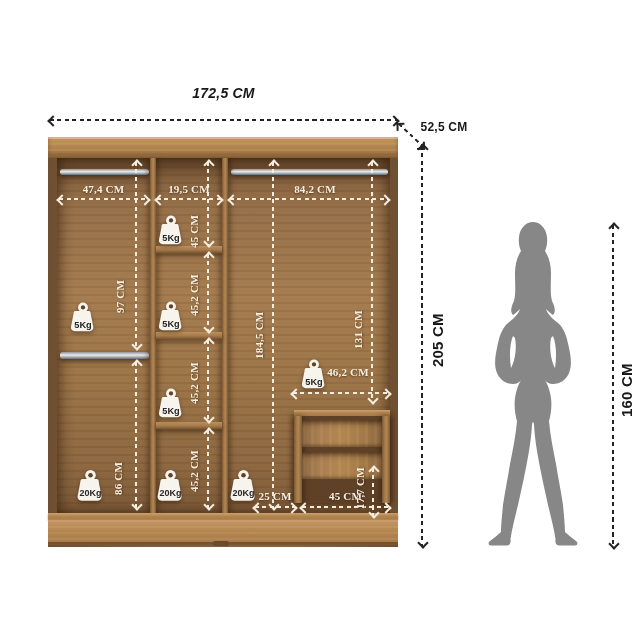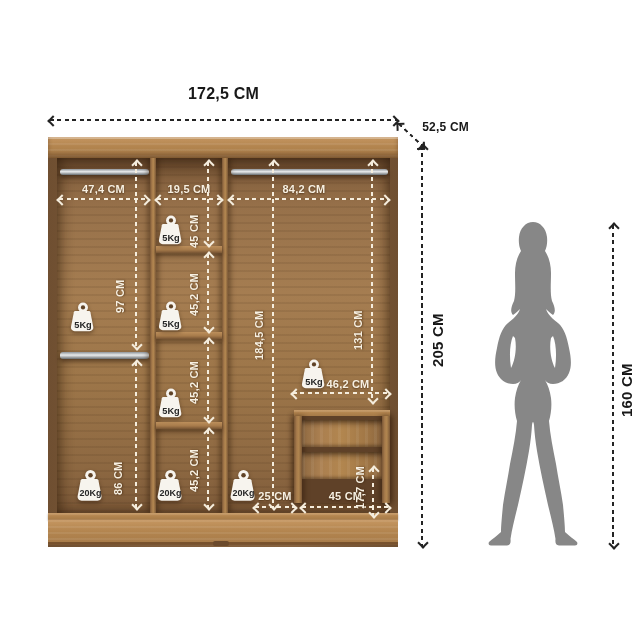--- a/index.html
+++ b/index.html
@@ -41,23 +41,23 @@
   .mh::after{right:-1px;top:-2px;transform:rotate(135deg);}
   .mv::before{top:-1px;left:-2px;transform:rotate(45deg);}
   .mv::after{bottom:-1px;left:-2px;transform:rotate(225deg);}
   .dk{--c:#232323;}
 
   
   .hlbl,.vlbl{position:absolute;font-weight:700;font-size:11px;letter-spacing:.2px;}
   .hlbl{text-align:center;}
   .vlbl{display:flex;align-items:center;justify-content:center;
         writing-mode:vertical-rl;transform:rotate(180deg);}
-  .wt{color:#f7f0e2;text-shadow:0 1px 2px rgba(55,30,8,.65);}
+  .wt{color:#f7f0e2;text-shadow:0 1px 2px rgba(55,30,8,.65);font-family:Liberation Serif, serif;}
   .dkt{color:#181818;text-shadow:none;}
-  .big{font-size:16px;}
+  .big{font-size:14px;font-style:italic;}
   .mid{font-size:15px;}
   .sm{font-size:12px;}
 
   
   .wicon{position:absolute;filter:drop-shadow(0 2px 2px rgba(40,20,5,.45));}
   .wicon text{font-family:"Liberation Sans","DejaVu Sans",sans-serif;font-weight:700;fill:#262626;}
 </style>
 </head>
 <body>
 
@@ -142,21 +142,21 @@
     <text x="17" y="29" text-anchor="middle" font-size="9.5">20Kg</text>
   </svg>
 
   <div class="mh" style="left:59px;top:198px;width:89px;"></div>
   <div class="hlbl wt" style="left:59px;top:183px;width:89px;">47,4 CM</div>
 
   <div class="mh" style="left:157px;top:198px;width:64px;"></div>
   <div class="hlbl wt" style="left:150px;top:183px;width:78px;">19,5 CM</div>
 
   <div class="mh" style="left:230px;top:198px;width:158px;"></div>
-  <div class="hlbl wt" style="left:225px;top:183px;width:158px;">84,2 CM</div>
+  <div class="hlbl wt" style="left:236px;top:183px;width:158px;">84,2 CM</div>
 
   <div class="mv" style="left:135px;top:162px;height:186px;"></div>
   <div class="vlbl wt" style="left:112px;top:258px;width:16px;height:76px;">97 CM</div>
 
   <div class="mv" style="left:135px;top:362px;height:146px;"></div>
   <div class="vlbl wt" style="left:110px;top:440px;width:16px;height:76px;">86 CM</div>
 
   <div class="mv" style="left:207px;top:162px;height:83px;"></div>
   <div class="vlbl wt" style="left:186px;top:202px;width:16px;height:58px;">45 CM</div>
 
@@ -169,36 +169,36 @@
   <div class="mv" style="left:207px;top:430px;height:78px;"></div>
   <div class="vlbl wt" style="left:186px;top:440px;width:16px;height:62px;">45,2 CM</div>
 
   <div class="mv" style="left:272px;top:162px;height:346px;"></div>
   <div class="vlbl wt" style="left:251px;top:296px;width:16px;height:78px;">184,5 CM</div>
 
   <div class="mv" style="left:371px;top:162px;height:240px;"></div>
   <div class="vlbl wt" style="left:350px;top:299px;width:16px;height:62px;">131 CM</div>
 
   <div class="mh" style="left:293px;top:392px;width:96px;"></div>
-  <div class="hlbl wt" style="left:316px;top:378px;width:64px;">46,2 CM</div>
+  <div class="hlbl wt" style="left:316px;top:366px;width:64px;">46,2 CM</div>
 
   <div class="mh" style="left:255px;top:506px;width:40px;"></div>
   <div class="hlbl wt" style="left:247px;top:490px;width:56px;">25 CM</div>
 
   <div class="mh" style="left:302px;top:506px;width:87px;"></div>
   <div class="hlbl wt" style="left:302px;top:490px;width:87px;">45 CM</div>
 
   <div class="mv" style="left:372px;top:468px;height:48px;"></div>
   <div class="vlbl wt" style="left:352px;top:459px;width:16px;height:58px;">17,7 CM</div>
 
   <div class="hlbl dkt big" style="left:50px;top:85px;width:347px;">172,5 CM</div>
   <div class="mh dk" style="left:50px;top:119px;width:347px;"></div>
 
   <div class="mh dk" style="left:399px;top:123px;width:34px;transform:rotate(43deg);transform-origin:left center;"></div>
-  <div class="hlbl dkt sm" style="left:399px;top:120px;width:70px;text-align:right;">52,5 CM</div>
+  <div class="hlbl dkt sm" style="left:409px;top:120px;width:70px;text-align:center;">52,5 CM</div>
 
   <div class="mv dk" style="left:421px;top:146px;height:400px;"></div>
   <div class="vlbl dkt mid" style="left:428px;top:299px;width:18px;height:82px;">205 CM</div>
 
   <div class="mv dk" style="left:612px;top:225px;height:322px;"></div>
   <div class="vlbl dkt mid" style="left:617px;top:350px;width:18px;height:80px;">160 CM</div>
 
   <svg class="abs" viewBox="0 0 112 326" style="left:477px;top:221px;width:112px;height:326px;">
     <path fill="#878787" fill-rule="evenodd" d="
       M56,1 C63,1 69,7 70,16 C70.5,21 70,26 68,30

